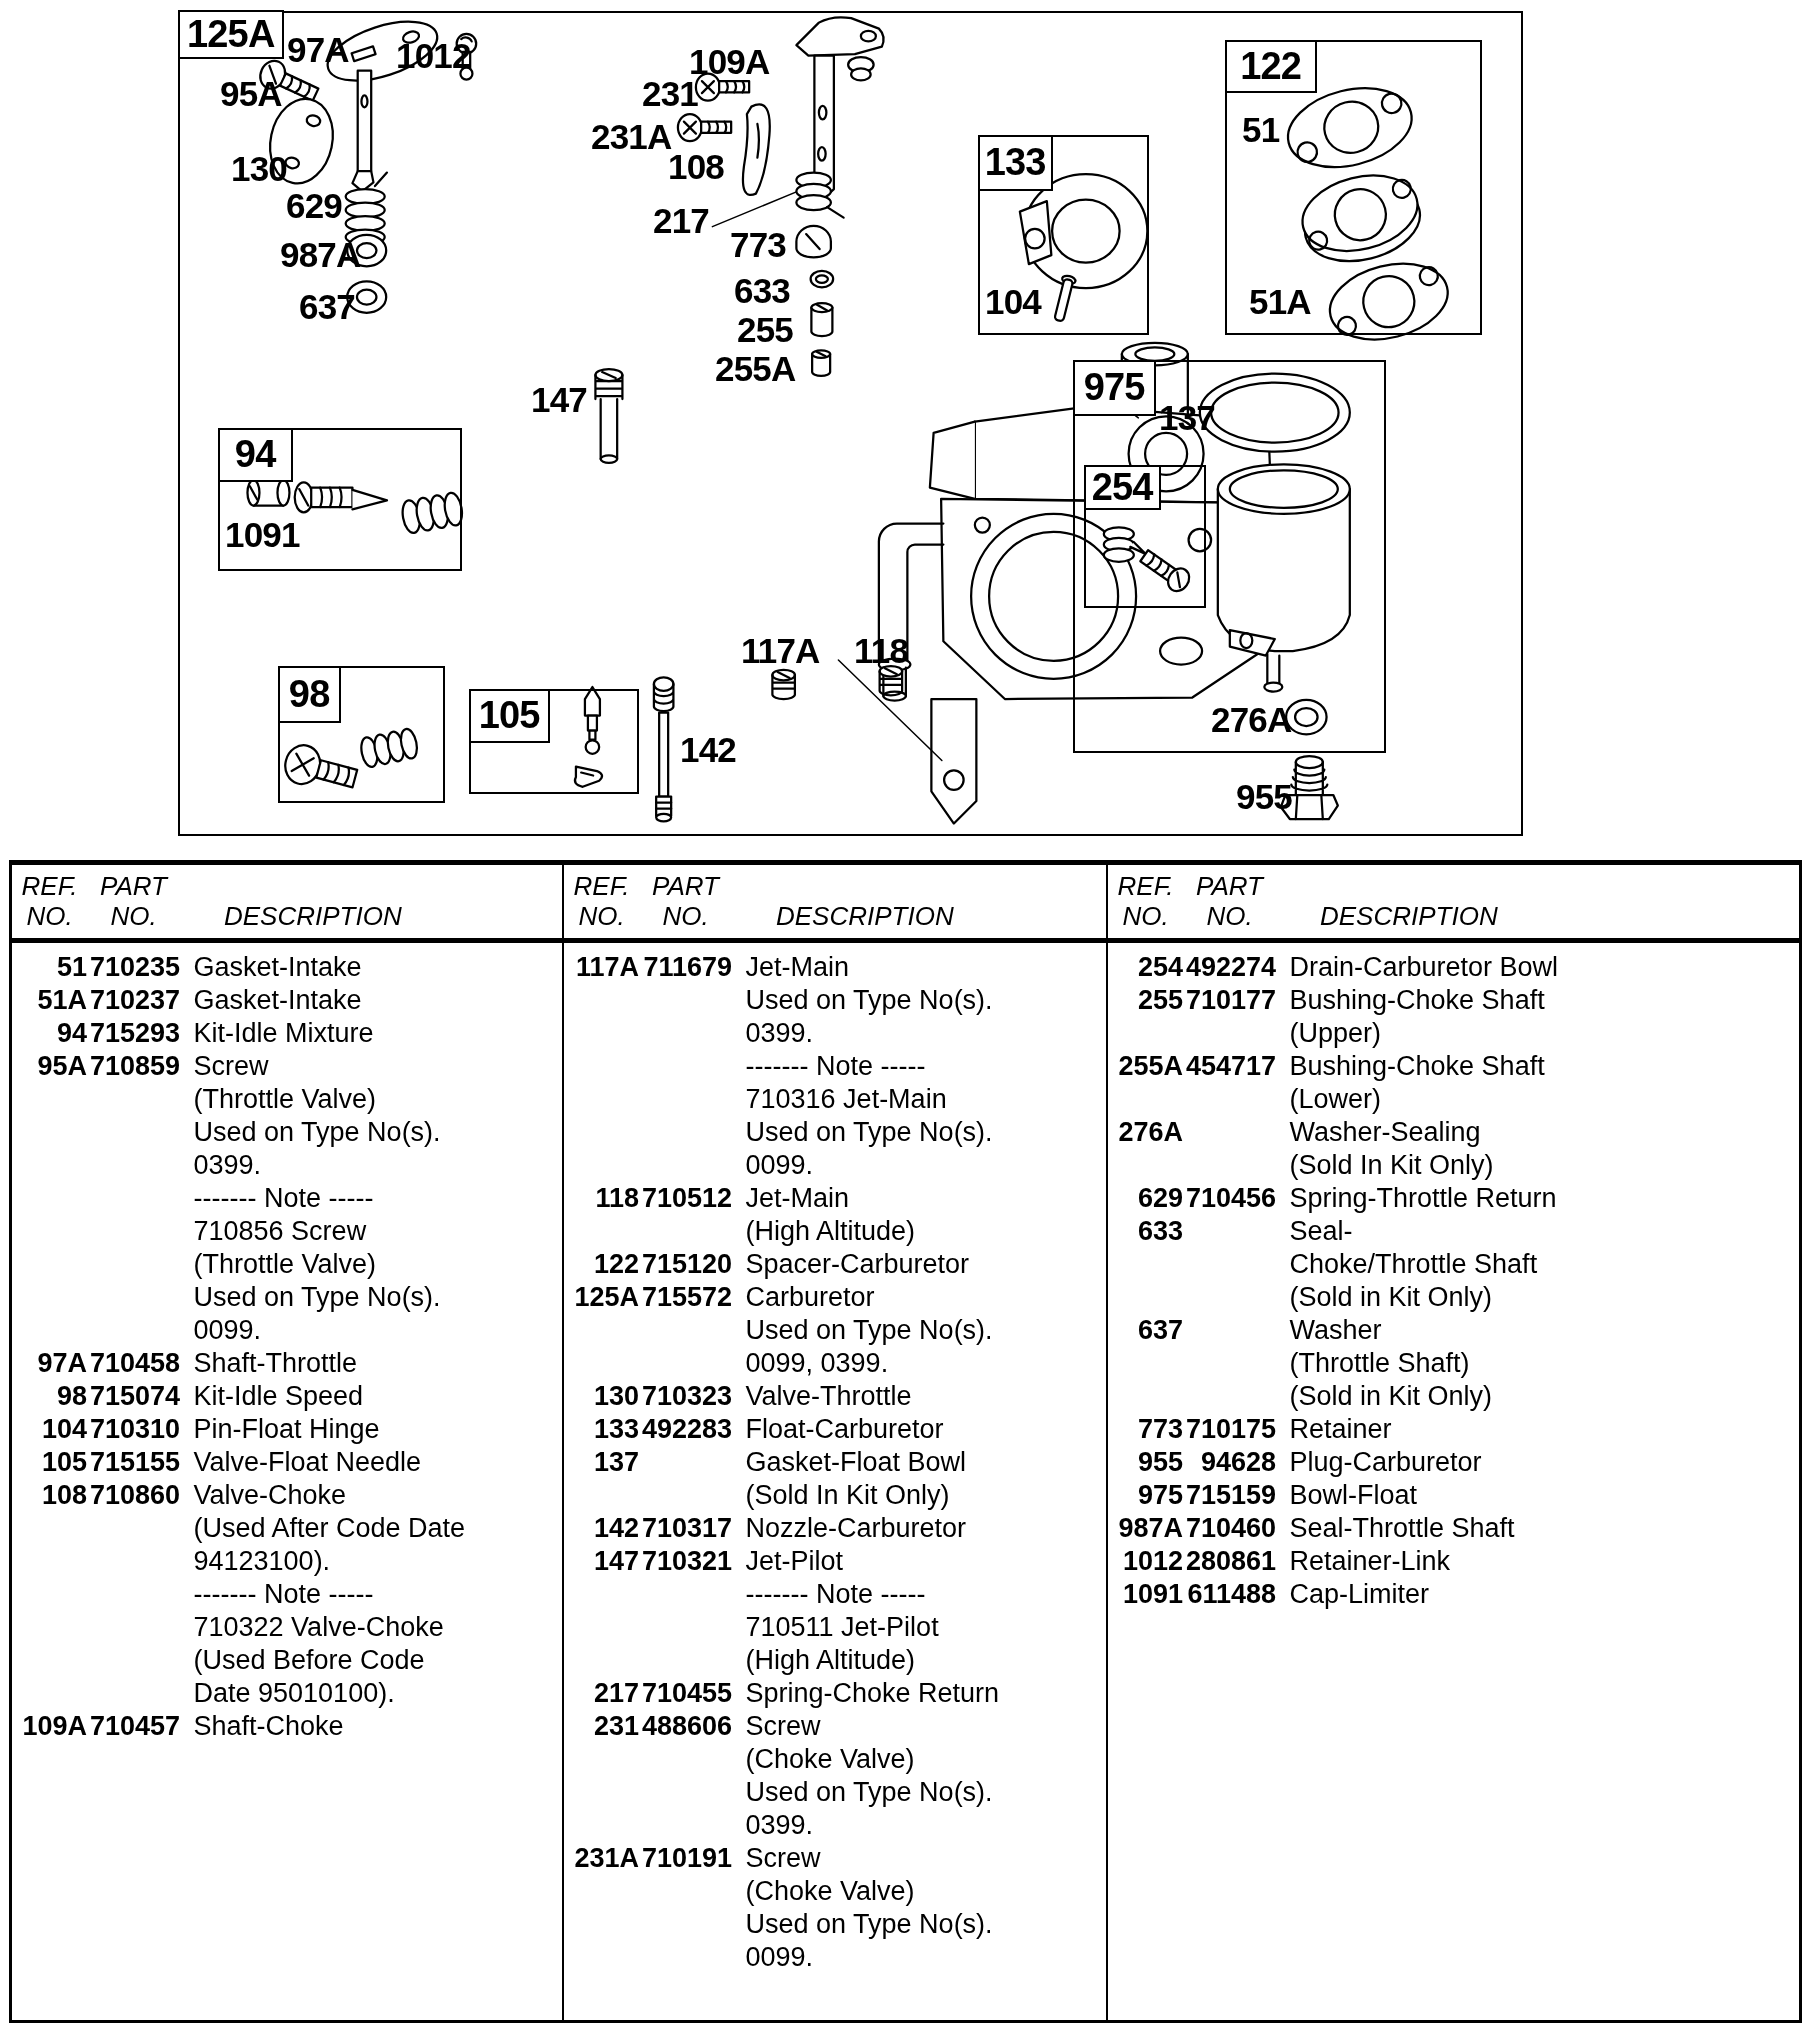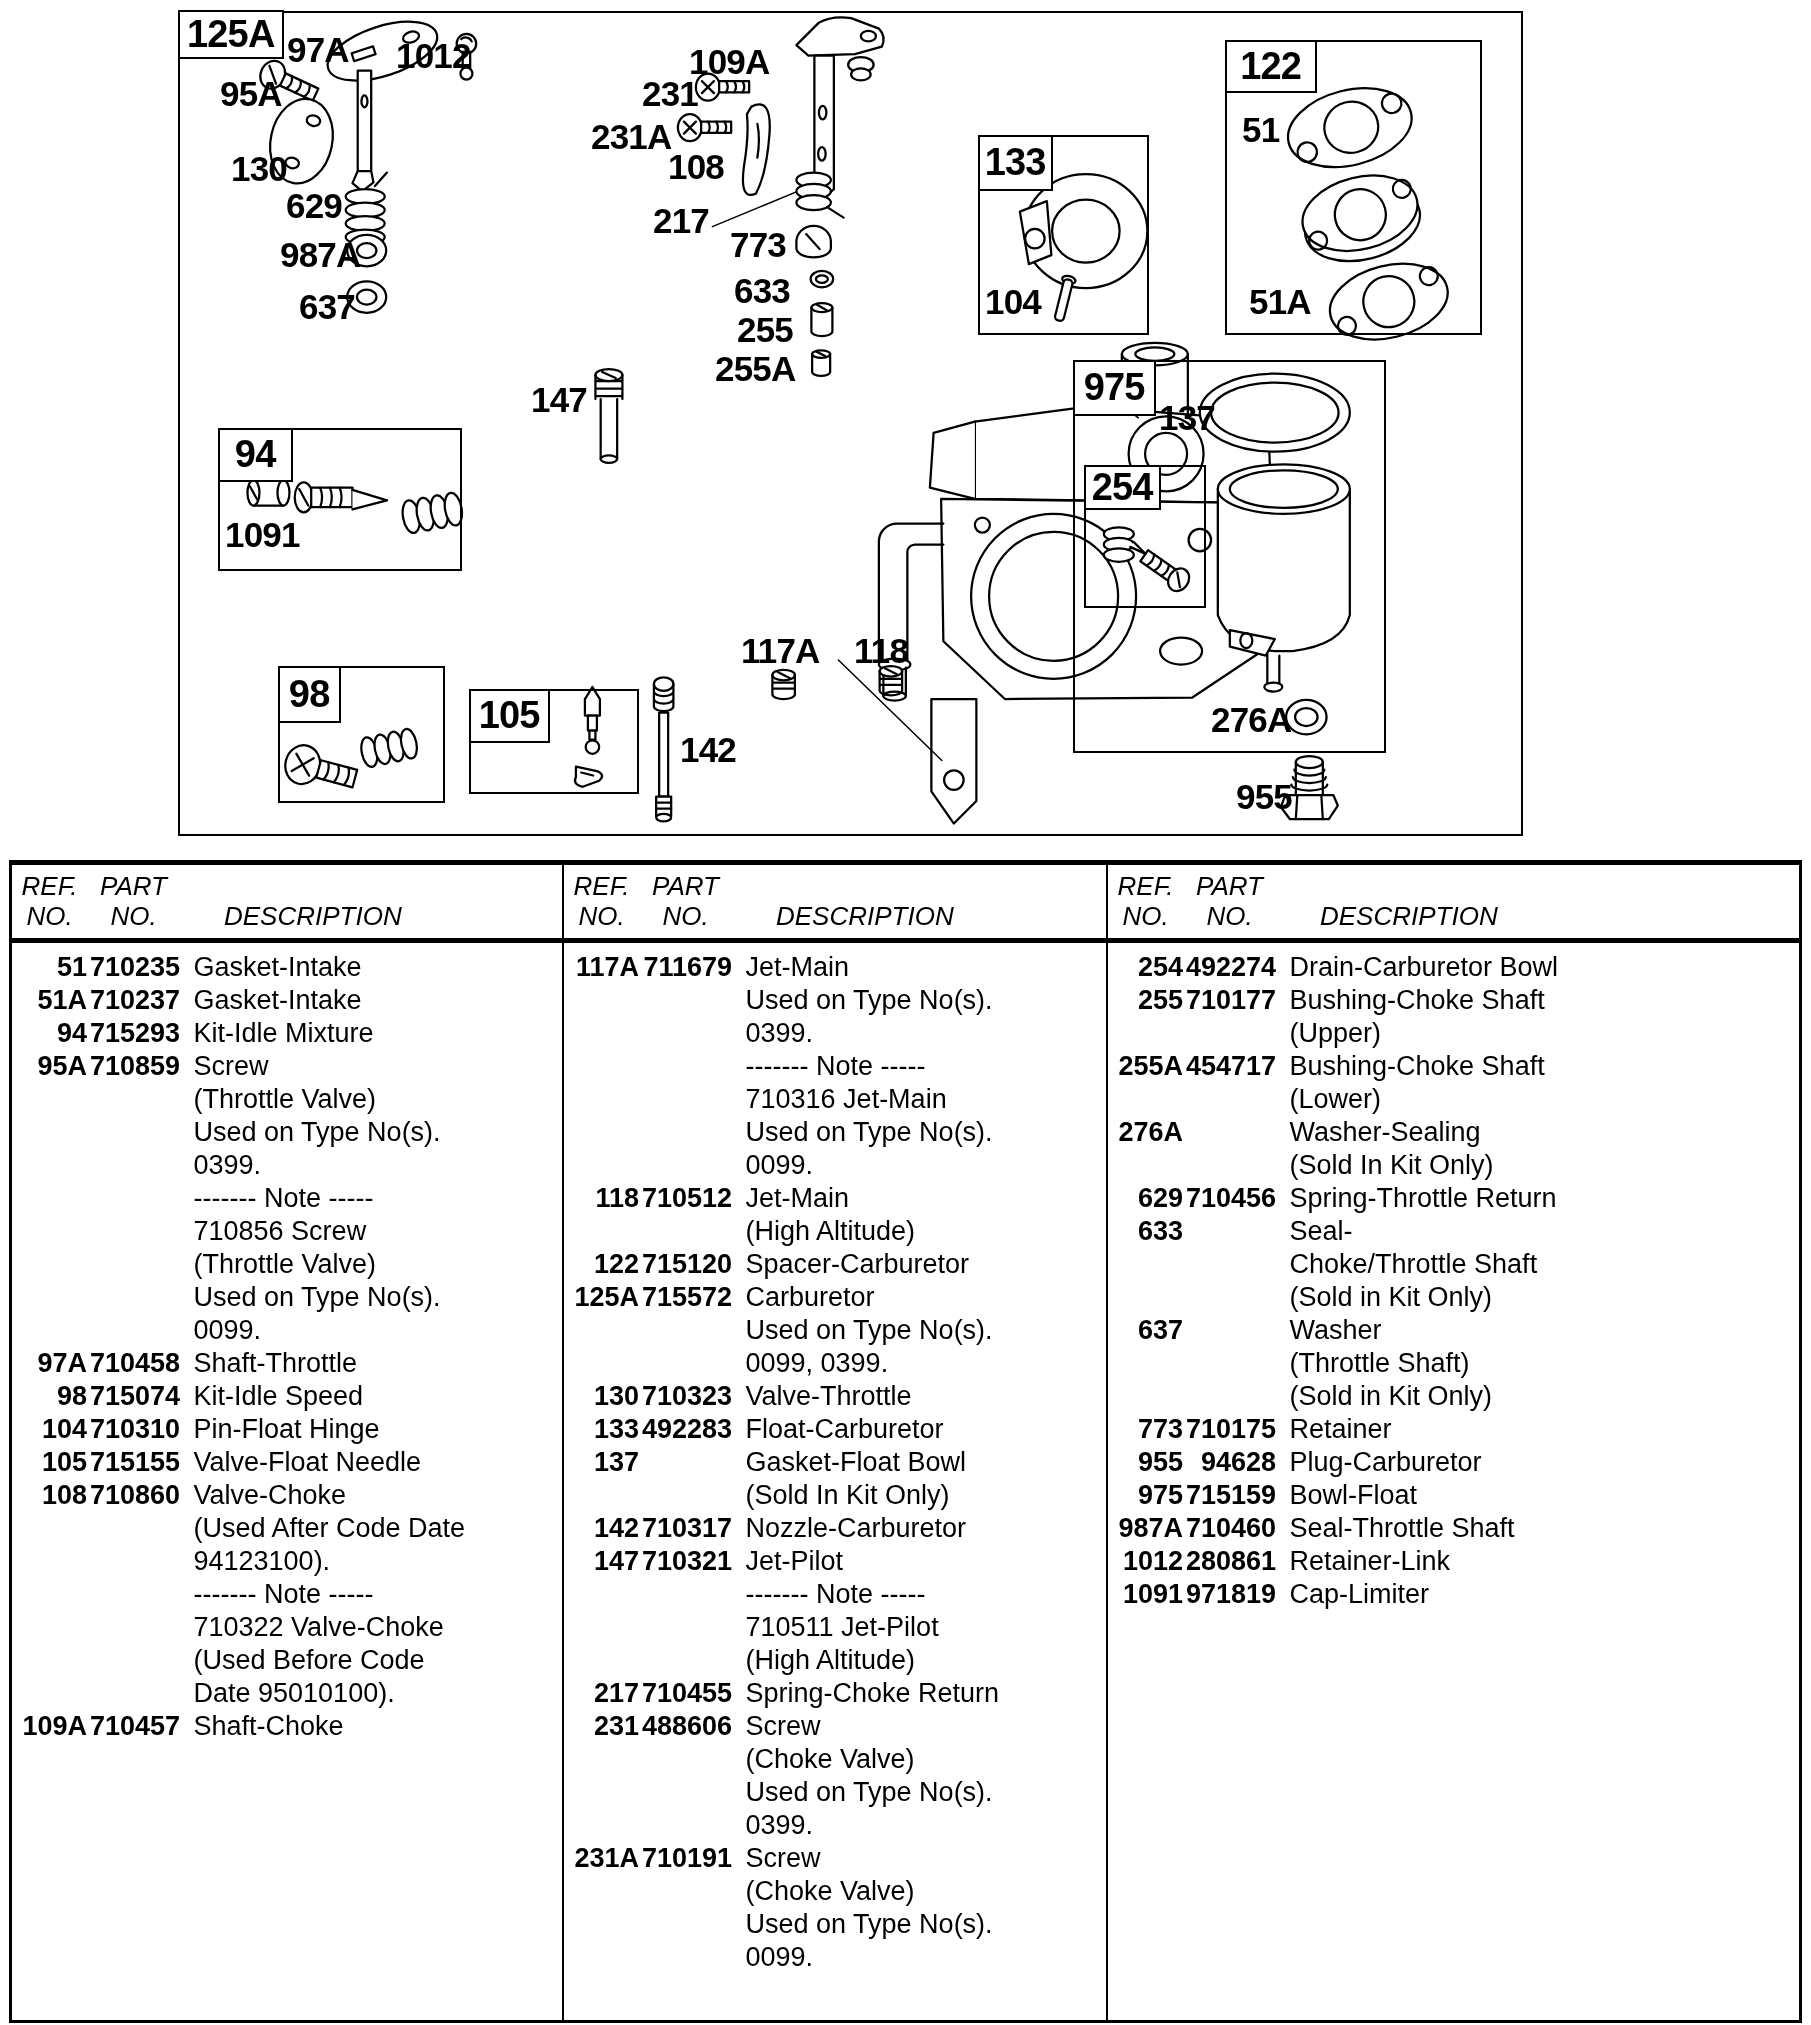--- a/index.html
+++ b/index.html
@@ -776,21 +776,21 @@
             <div class="cell-part">710460</div>
             <div class="cell-desc">Seal-Throttle Shaft</div>
           </div>
           <div class="tline">
             <div class="cell-ref">1012</div>
             <div class="cell-part">280861</div>
             <div class="cell-desc">Retainer-Link</div>
           </div>
           <div class="tline">
             <div class="cell-ref">1091</div>
-            <div class="cell-part">971819</div>
+            <div class="cell-part">611488</div>
             <div class="cell-desc">Cap-Limiter</div>
           </div>
         </div>
       </div>
   </div>
 
 </div>
 
 
 </body></html>

